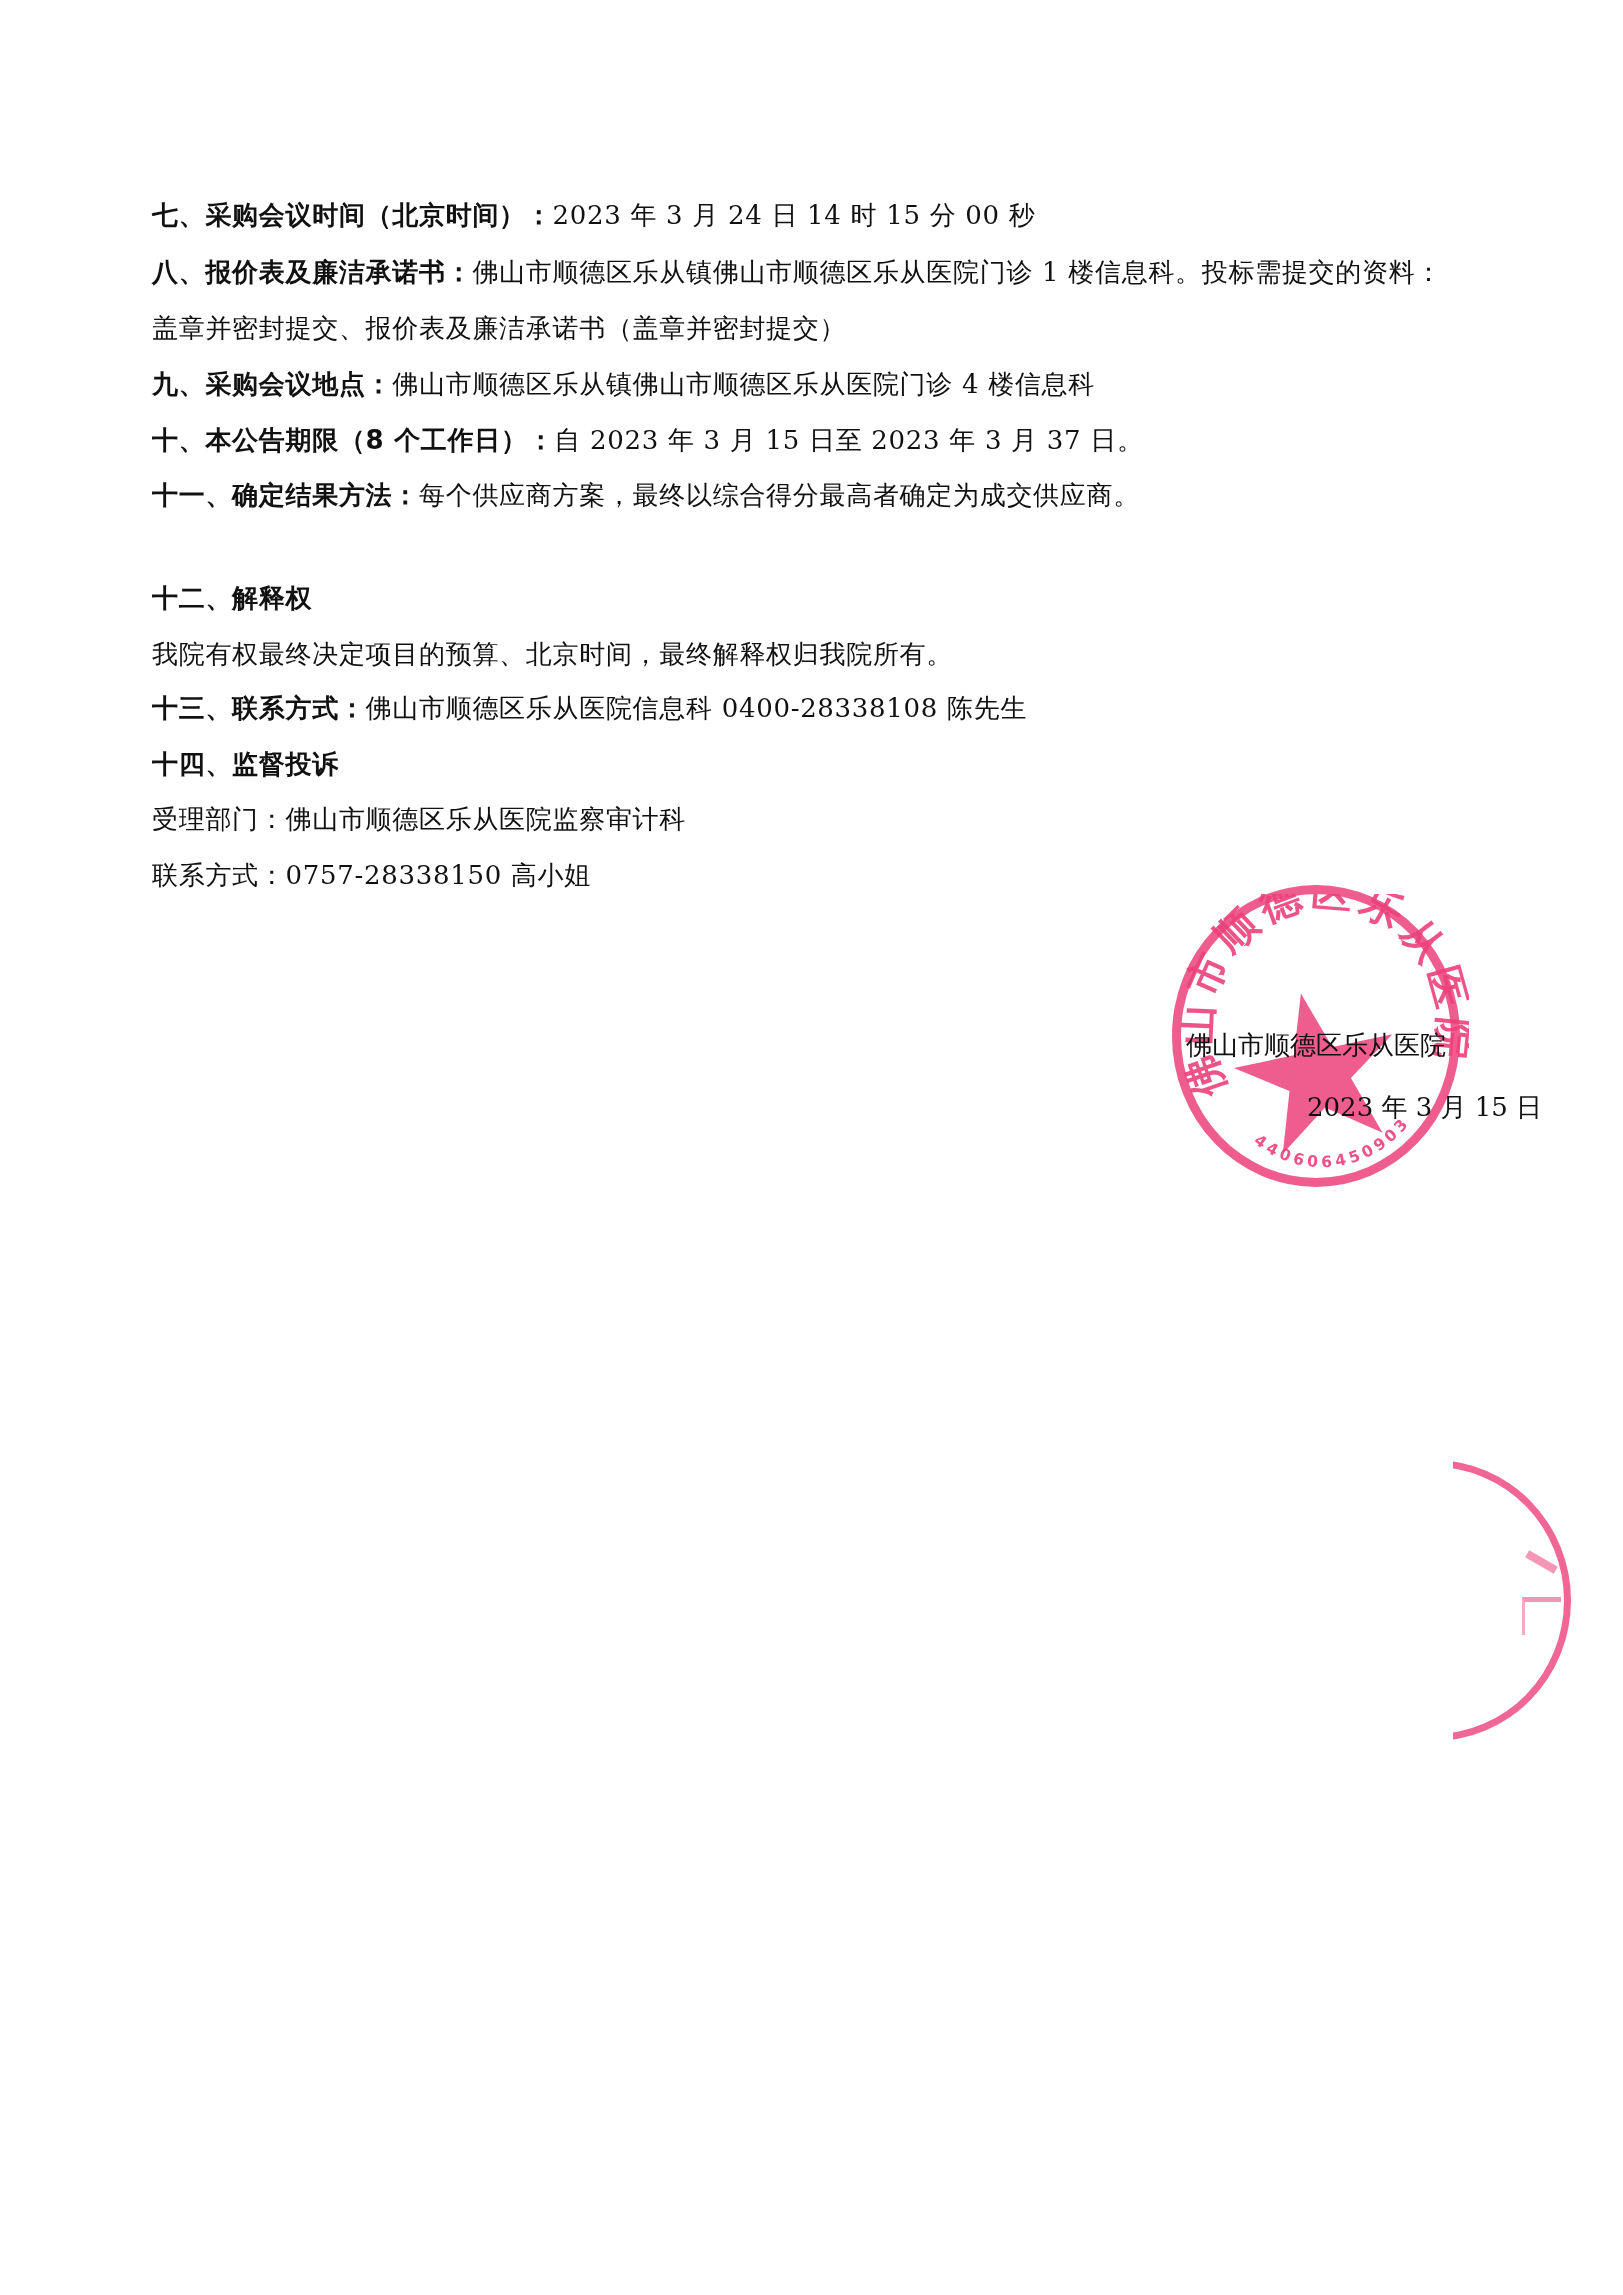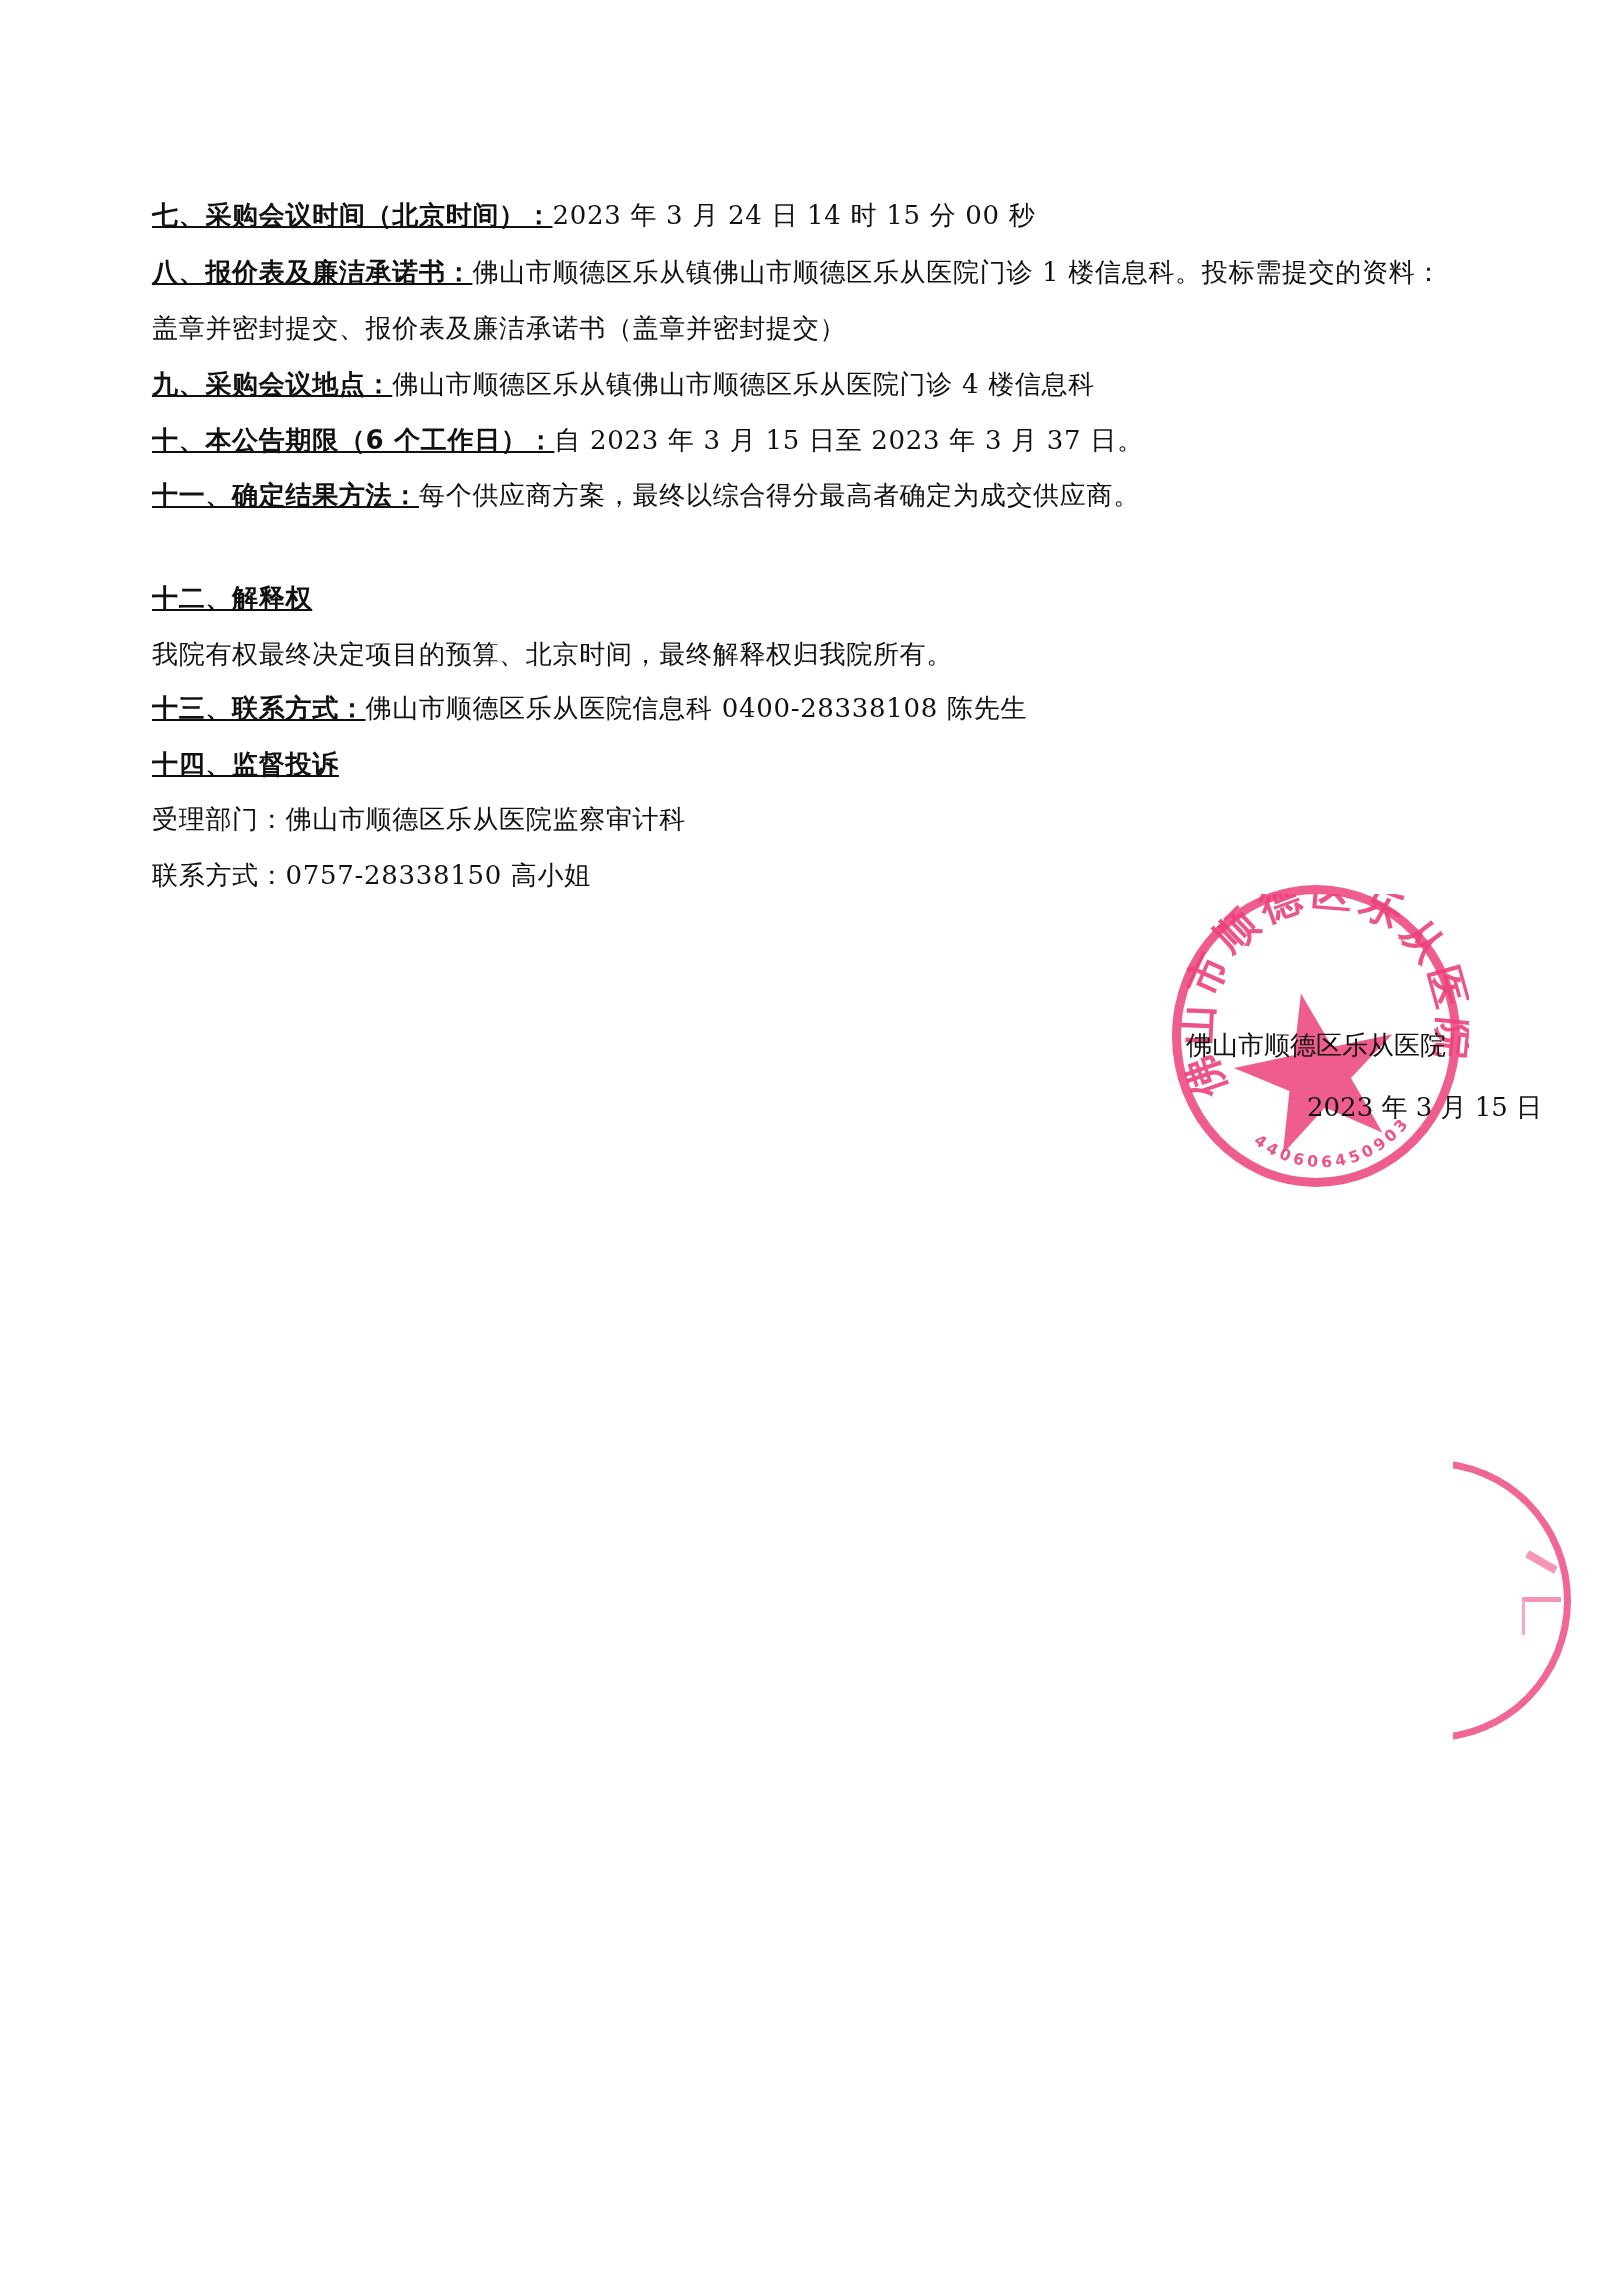--- a/index.html
+++ b/index.html
@@ -1,19 +1,19 @@
 <!DOCTYPE html>
 <html style="font-size:10.5px"><head>
 <meta charset="utf-8">
 <style>
   html, body { margin: 0; padding: 0; background: #ffffff; }
   body { width: 1623px; height: 2295px; position: relative; overflow: hidden;
          font-family: "DejaVu Serif", "Liberation Serif", serif; color: #111; }
   .line { position: absolute; left: 152px; font-size: 26px; line-height: 31px; white-space: nowrap; letter-spacing: 0.7px; }
-  .line .h { font-family: "DejaVu Sans", "Liberation Sans", sans-serif; font-weight: bold; text-decoration: underline; }
+  .line .h { font-family: "DejaVu Sans", "Liberation Sans", sans-serif; font-weight: bold; }
   .seal { position: absolute; border-radius: 50%; border: 9.2px solid rgba(236,64,122,0.85); box-sizing: border-box; }
   .seal svg { position: absolute; left: 0; top: 0; }
   .sign { position: absolute; font-size: 26px; line-height: 31px; white-space: nowrap; color: #111; }
   .partial-seal { position: absolute; overflow: hidden; }
 </style>
 </head>
 <body>
 
 <div class="line" style="top:200px">
   <span class="h">七、采购会议时间（北京时间）：</span><span>2023 年 3 月 24 日 14 时 15 分 00 秒</span>
@@ -21,21 +21,21 @@
 <div class="line" style="top:257px">
   <span class="h">八、报价表及廉洁承诺书：</span><span>佛山市顺德区乐从镇佛山市顺德区乐从医院门诊 1 楼信息科。投标需提交的资料：</span>
 </div>
 <div class="line" style="top:313px">
   <span>盖章并密封提交、报价表及廉洁承诺书（盖章并密封提交）</span>
 </div>
 <div class="line" style="top:369px">
   <span class="h">九、采购会议地点：</span><span>佛山市顺德区乐从镇佛山市顺德区乐从医院门诊 4 楼信息科</span>
 </div>
 <div class="line" style="top:425px">
-  <span class="h">十、本公告期限（6 个工作日）：</span><span>自 2023 年 3 月 15 日至 2023 年 3 月 37 日。</span>
+  <span class="h">十、本公告期限（8 个工作日）：</span><span>自 2023 年 3 月 15 日至 2023 年 3 月 37 日。</span>
 </div>
 <div class="line" style="top:480px">
   <span class="h">十一、确定结果方法：</span><span>每个供应商方案，最终以综合得分最高者确定为成交供应商。</span>
 </div>
 <div class="line" style="top:583px">
   <span class="h">十二、解释权</span>
 </div>
 <div class="line" style="top:639px">
   <span>我院有权最终决定项目的预算、北京时间，最终解释权归我院所有。</span>
 </div>

